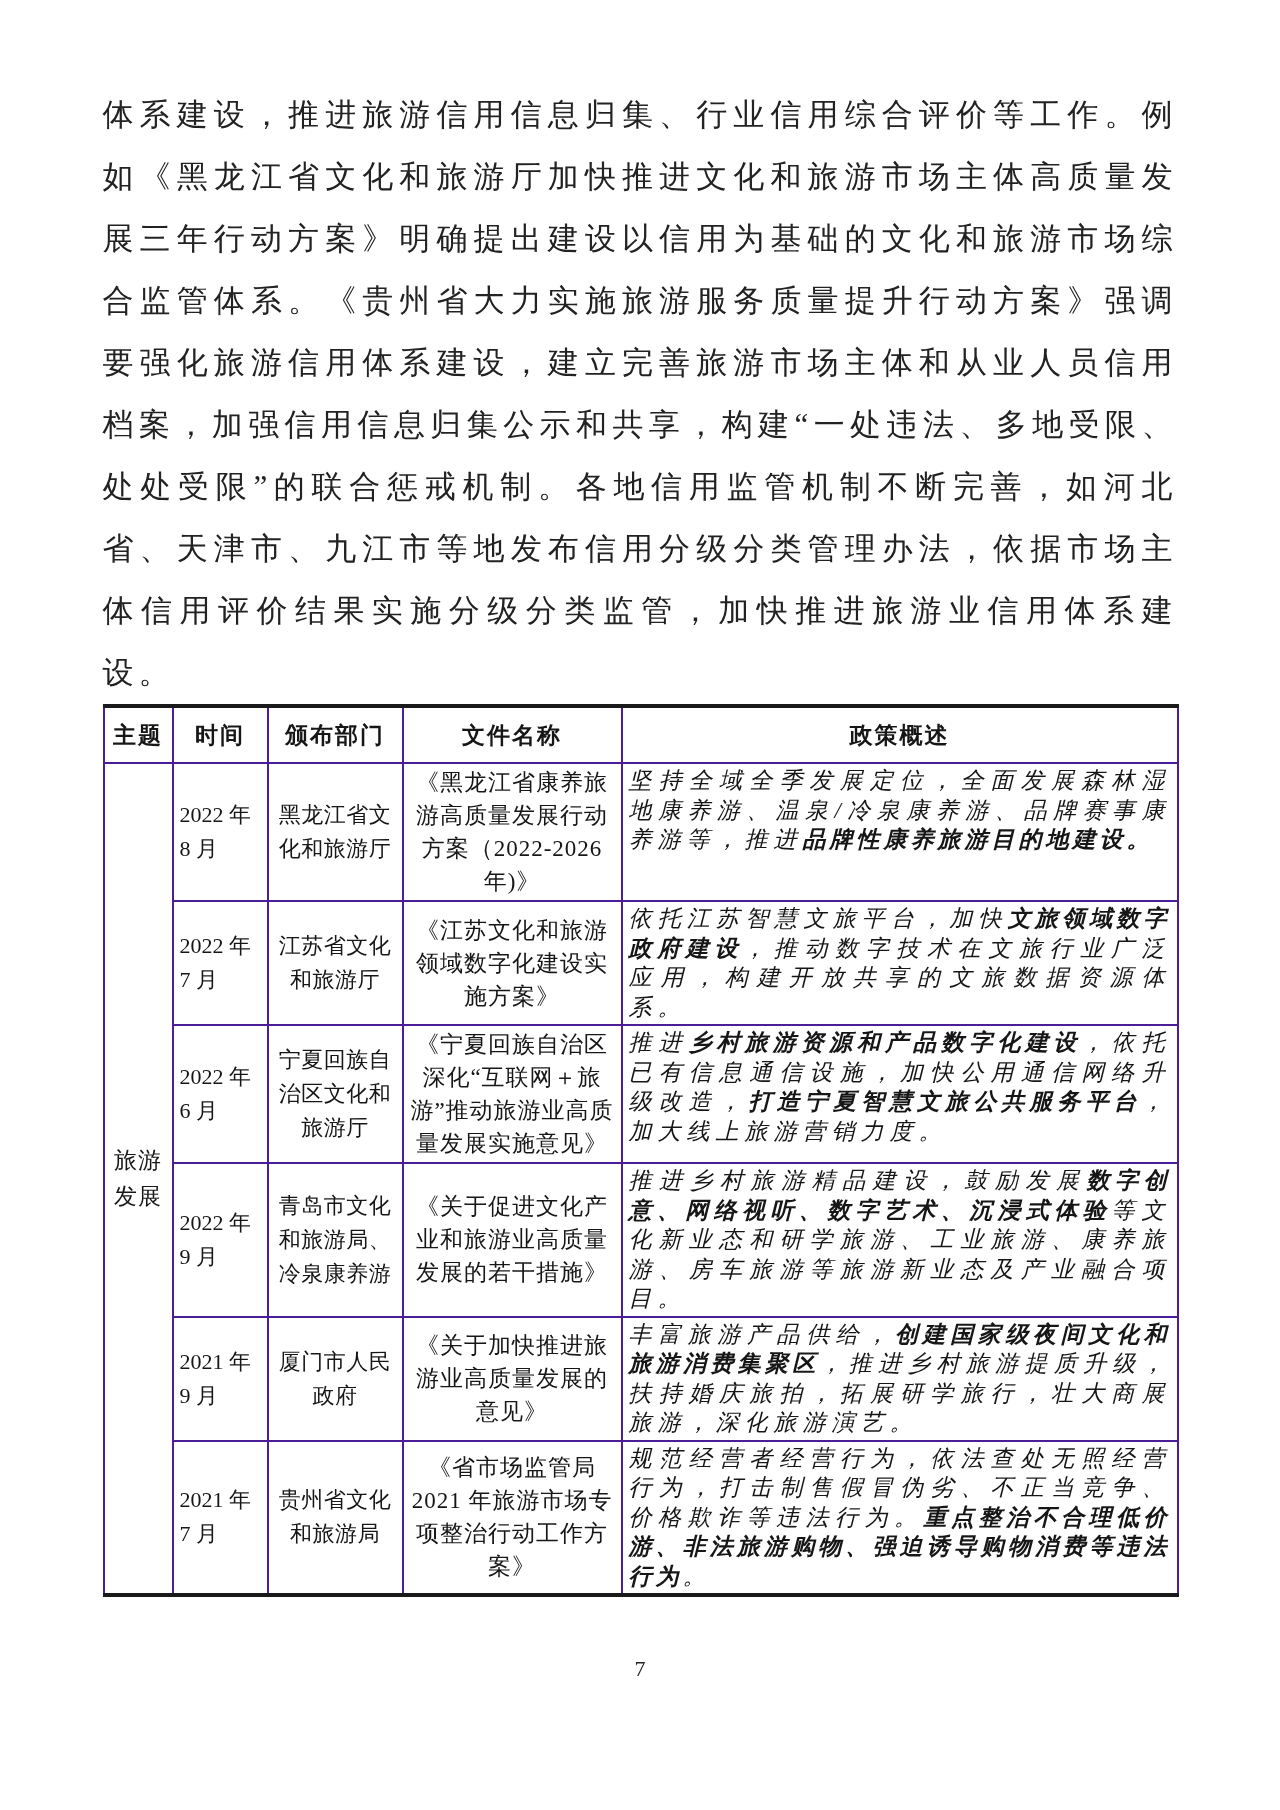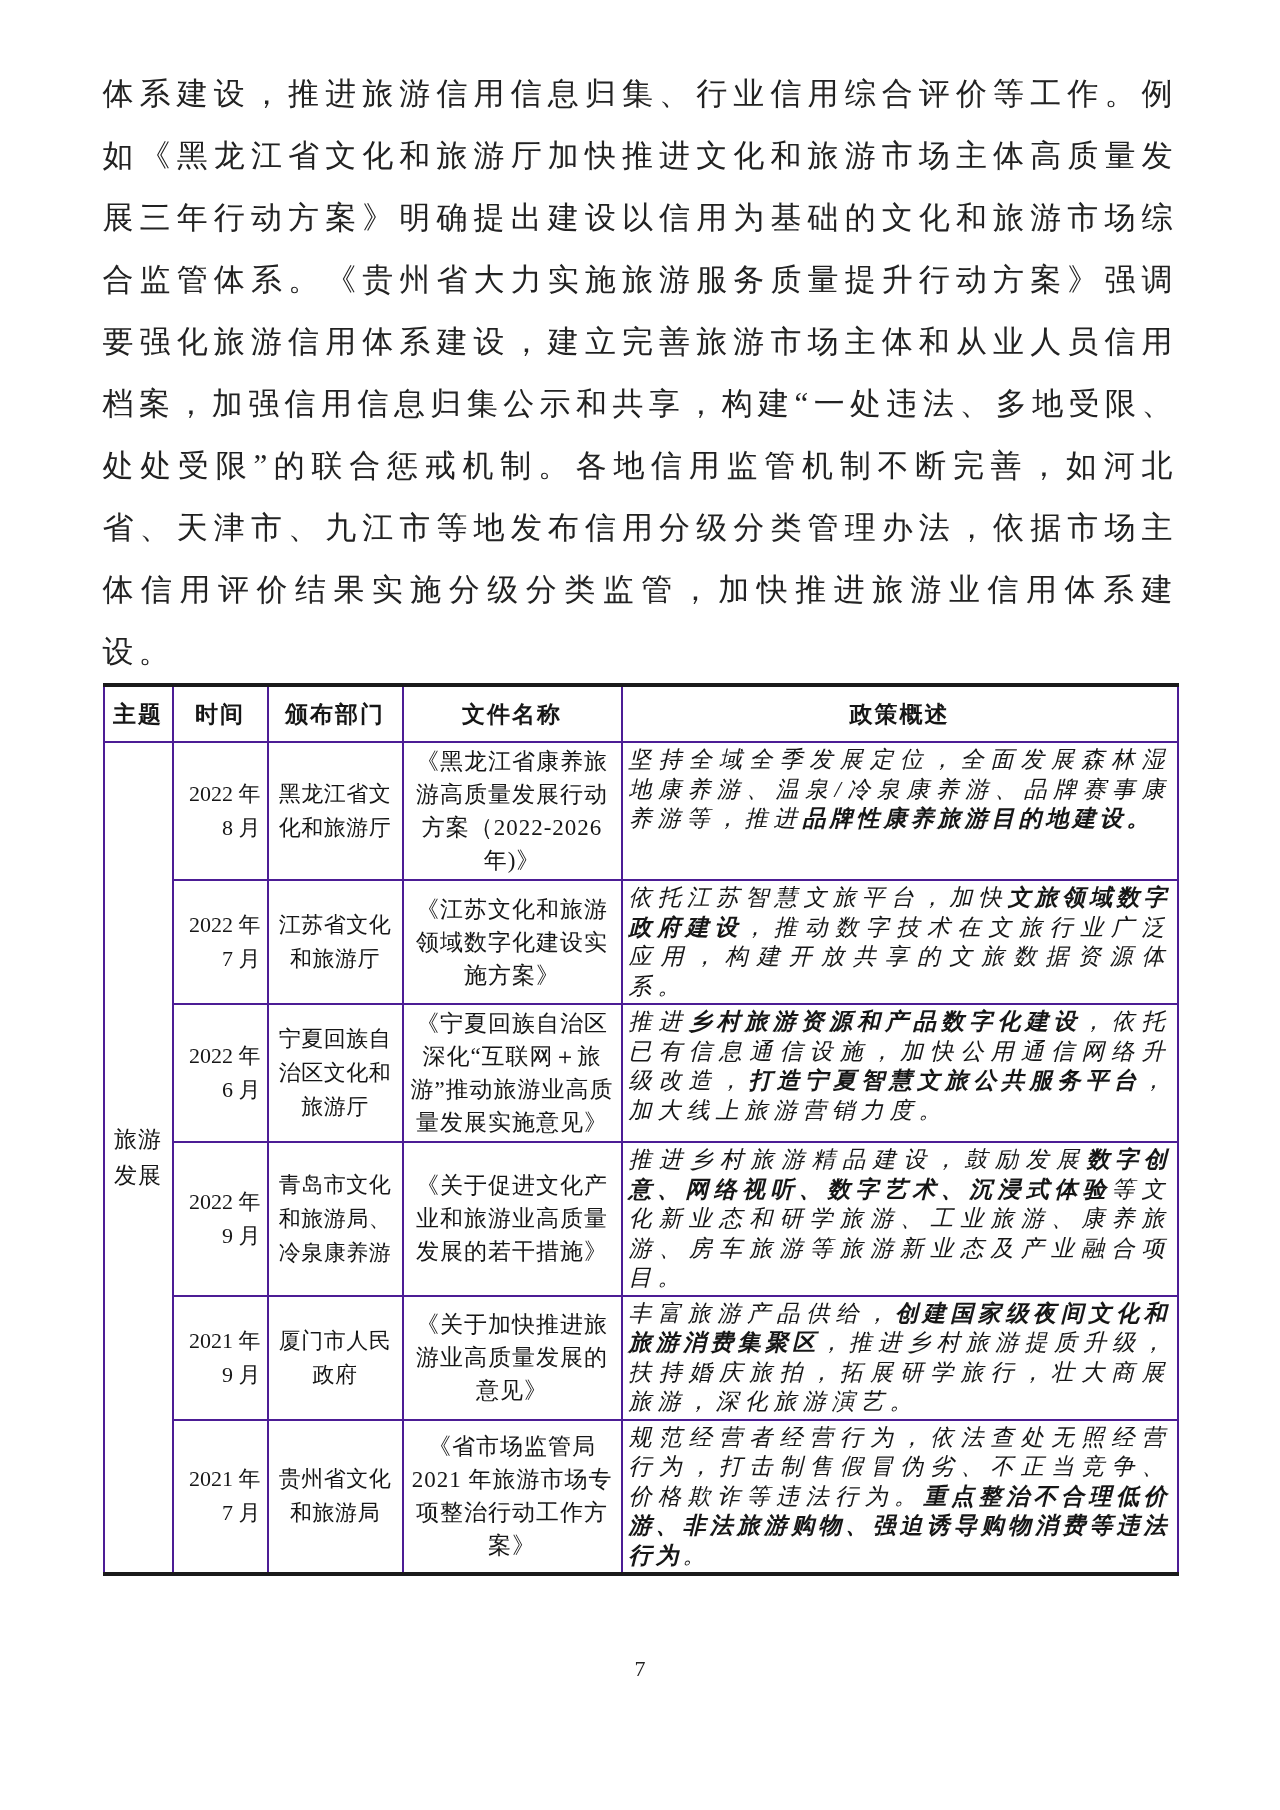--- a/index.html
+++ b/index.html
@@ -11,21 +11,21 @@
     height: 1810px;
     background: #ffffff;
     color: #1c1c1c;
     font-family: "Liberation Serif", "DejaVu Serif", serif;
     position: relative;
     overflow: hidden;
   }
   .page {
     width: 1075px;
     margin: 0 auto;
-    padding-top: 63px;
+    padding-top: 84px;
   }
   .body-paragraph {
     font-size: 31px;
     line-height: 62px;
     letter-spacing: 5px;
     text-align: justify;
     text-align-last: left;
     word-break: break-all;
     color: #222;
   }
@@ -67,21 +67,21 @@
   }
   td.theme-cell {
     text-align: center;
     vertical-align: middle;
     font-size: 23px;
     line-height: 36px;
     letter-spacing: 1px;
     font-family: Liberation Serif, serif;
   }
   td.time-cell {
-    text-align: right;
+    text-align: left;
     vertical-align: middle;
     font-size: 22px;
     line-height: 34px;
   }
   td.dept-cell {
     text-align: center;
     vertical-align: middle;
     font-size: 22px;
     line-height: 34px;
     letter-spacing: 0.5px;

